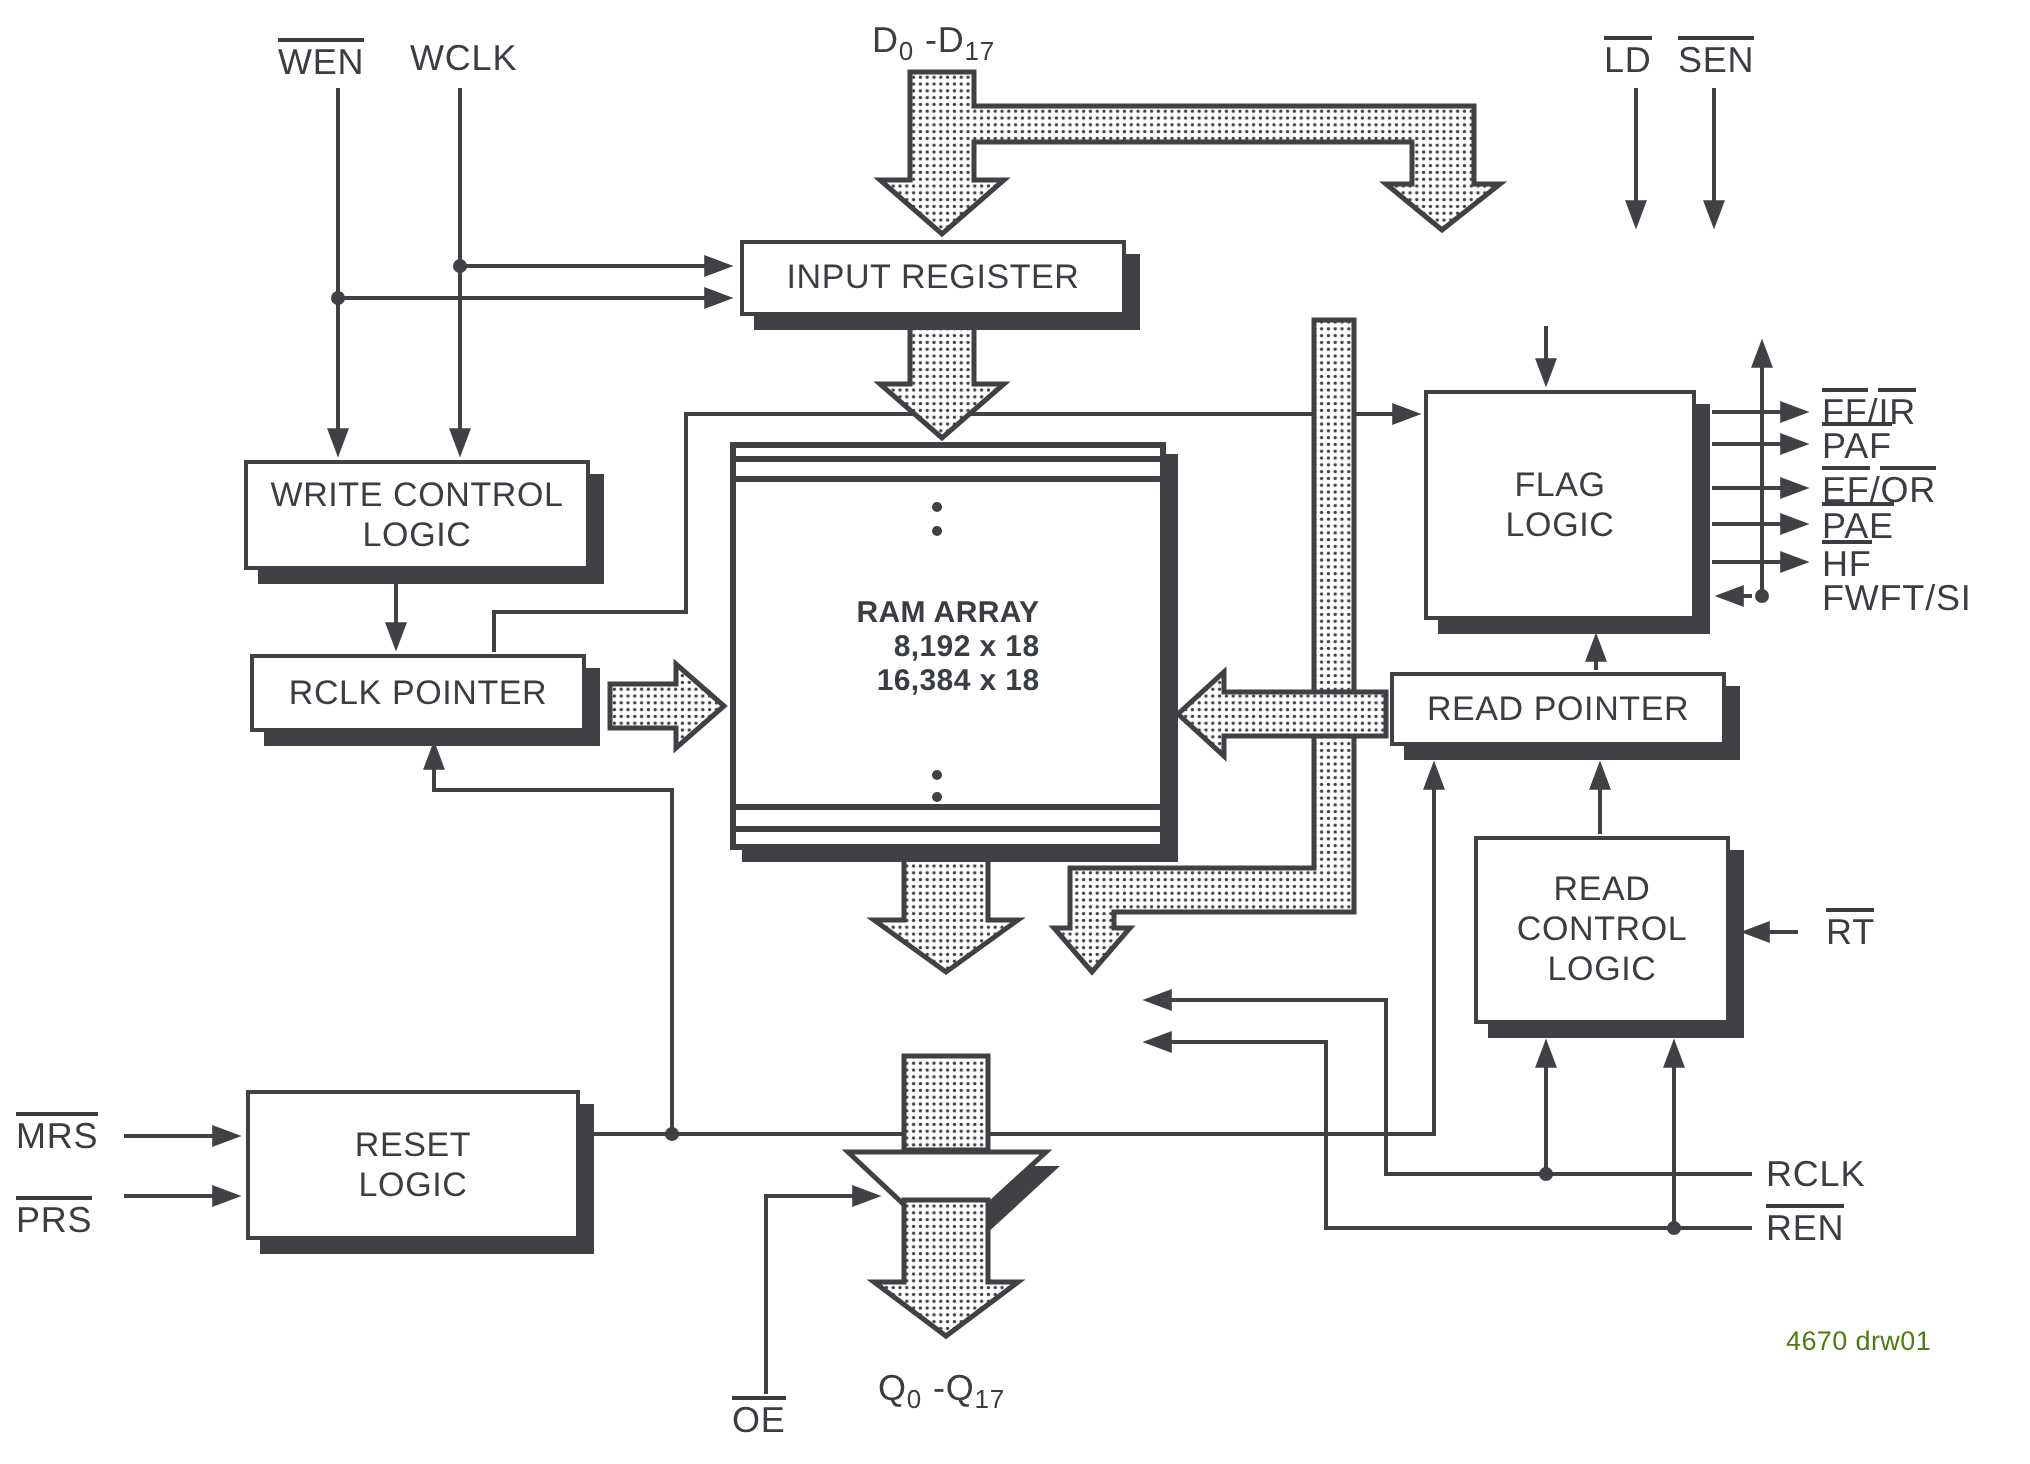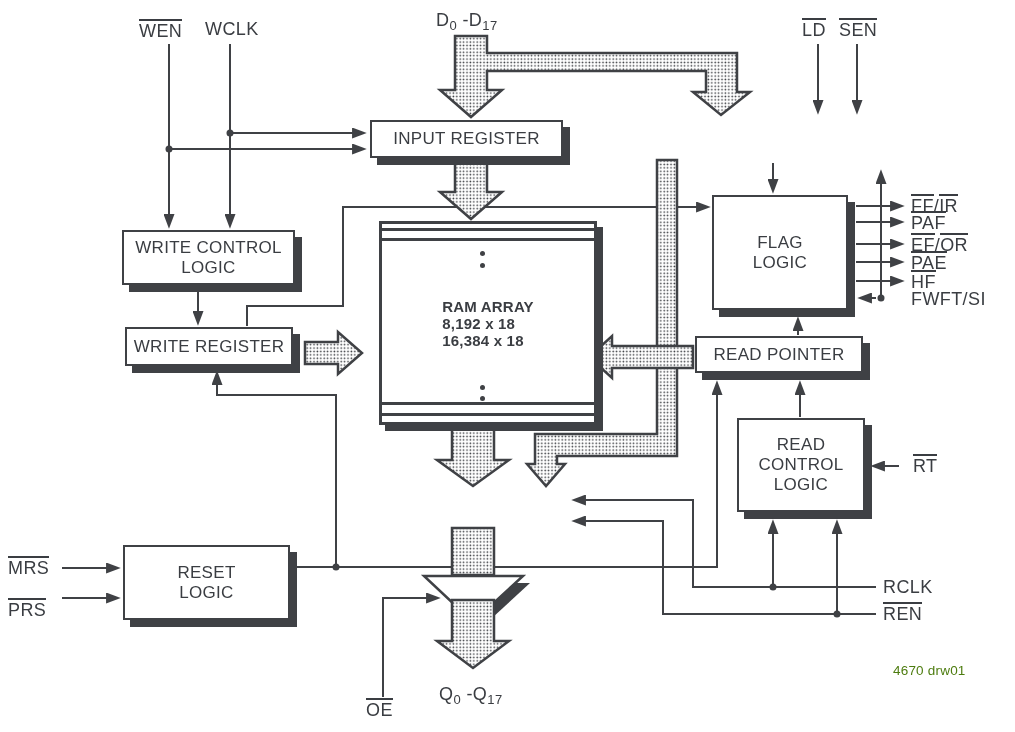--- a/index.html
+++ b/index.html
@@ -5,25 +5,25 @@
   html,body{margin:0;padding:0;background:#fff;}
   .stage{
     position:relative;width:1015px;height:732px;background:#ffffff;
     font-family:"Liberation Sans",sans-serif;color:#3a3d42;overflow:hidden;
   }
   .layer{position:absolute;left:0;top:0;}
   .box{
     position:absolute;background:#ffffff;border:2.5px solid #3f4145;
     box-shadow:7px 7px 0 #3f4145;box-sizing:border-box;
     display:flex;flex-direction:column;align-items:center;justify-content:center;
-    font-size:17px;line-height:20px;text-align:left;letter-spacing:.3px;z-index:3;
+    font-size:17px;line-height:20px;text-align:right;letter-spacing:.3px;z-index:3;
   }
   .box.ram{
     border-width:3px;box-shadow:6px 6px 0 #3f4145;
-    font-weight:bold;font-size:15px;line-height:17px;letter-spacing:.2px;margin-left:14px;
+    font-weight:bold;font-size:15px;line-height:17px;letter-spacing:.2px;
   }
   .rrule{position:absolute;left:0;right:0;height:2.5px;background:#3f4145;}
   .rdot{position:absolute;left:98px;width:5px;height:5px;border-radius:50%;background:#3f4145;}
   .sig{position:absolute;font-size:18px;white-space:nowrap;letter-spacing:.4px;z-index:4;}
   .sig .ol{display:inline-block;border-top:2px solid currentColor;padding-top:1px;line-height:1.05;}
   .sig .sub{font-size:13px;vertical-align:-4px;}
   .note{position:absolute;font-size:13.5px;color:#4d7c0f;letter-spacing:.2px;z-index:4;}
 </style>
 </head>
 <body>
@@ -102,21 +102,21 @@
       <div>INPUT REGISTER</div>
     </div>
 
 
   <div class="box" style="left:122px;top:230px;width:173px;height:55px">
       <div>WRITE CONTROL</div>
       <div>LOGIC</div>
     </div>
 
   <div class="box" style="left:125px;top:327px;width:168px;height:39px">
-      <div>WRITE REGISTER</div>
+      <div>RCLK POINTER</div>
     </div>
 
   <div class="box" style="left:712px;top:195px;width:136px;height:115px">
       <div>FLAG</div>
       <div>LOGIC</div>
     </div>
 
   <div class="box" style="left:695px;top:336px;width:168px;height:37px">
       <div>READ POINTER</div>
     </div>

